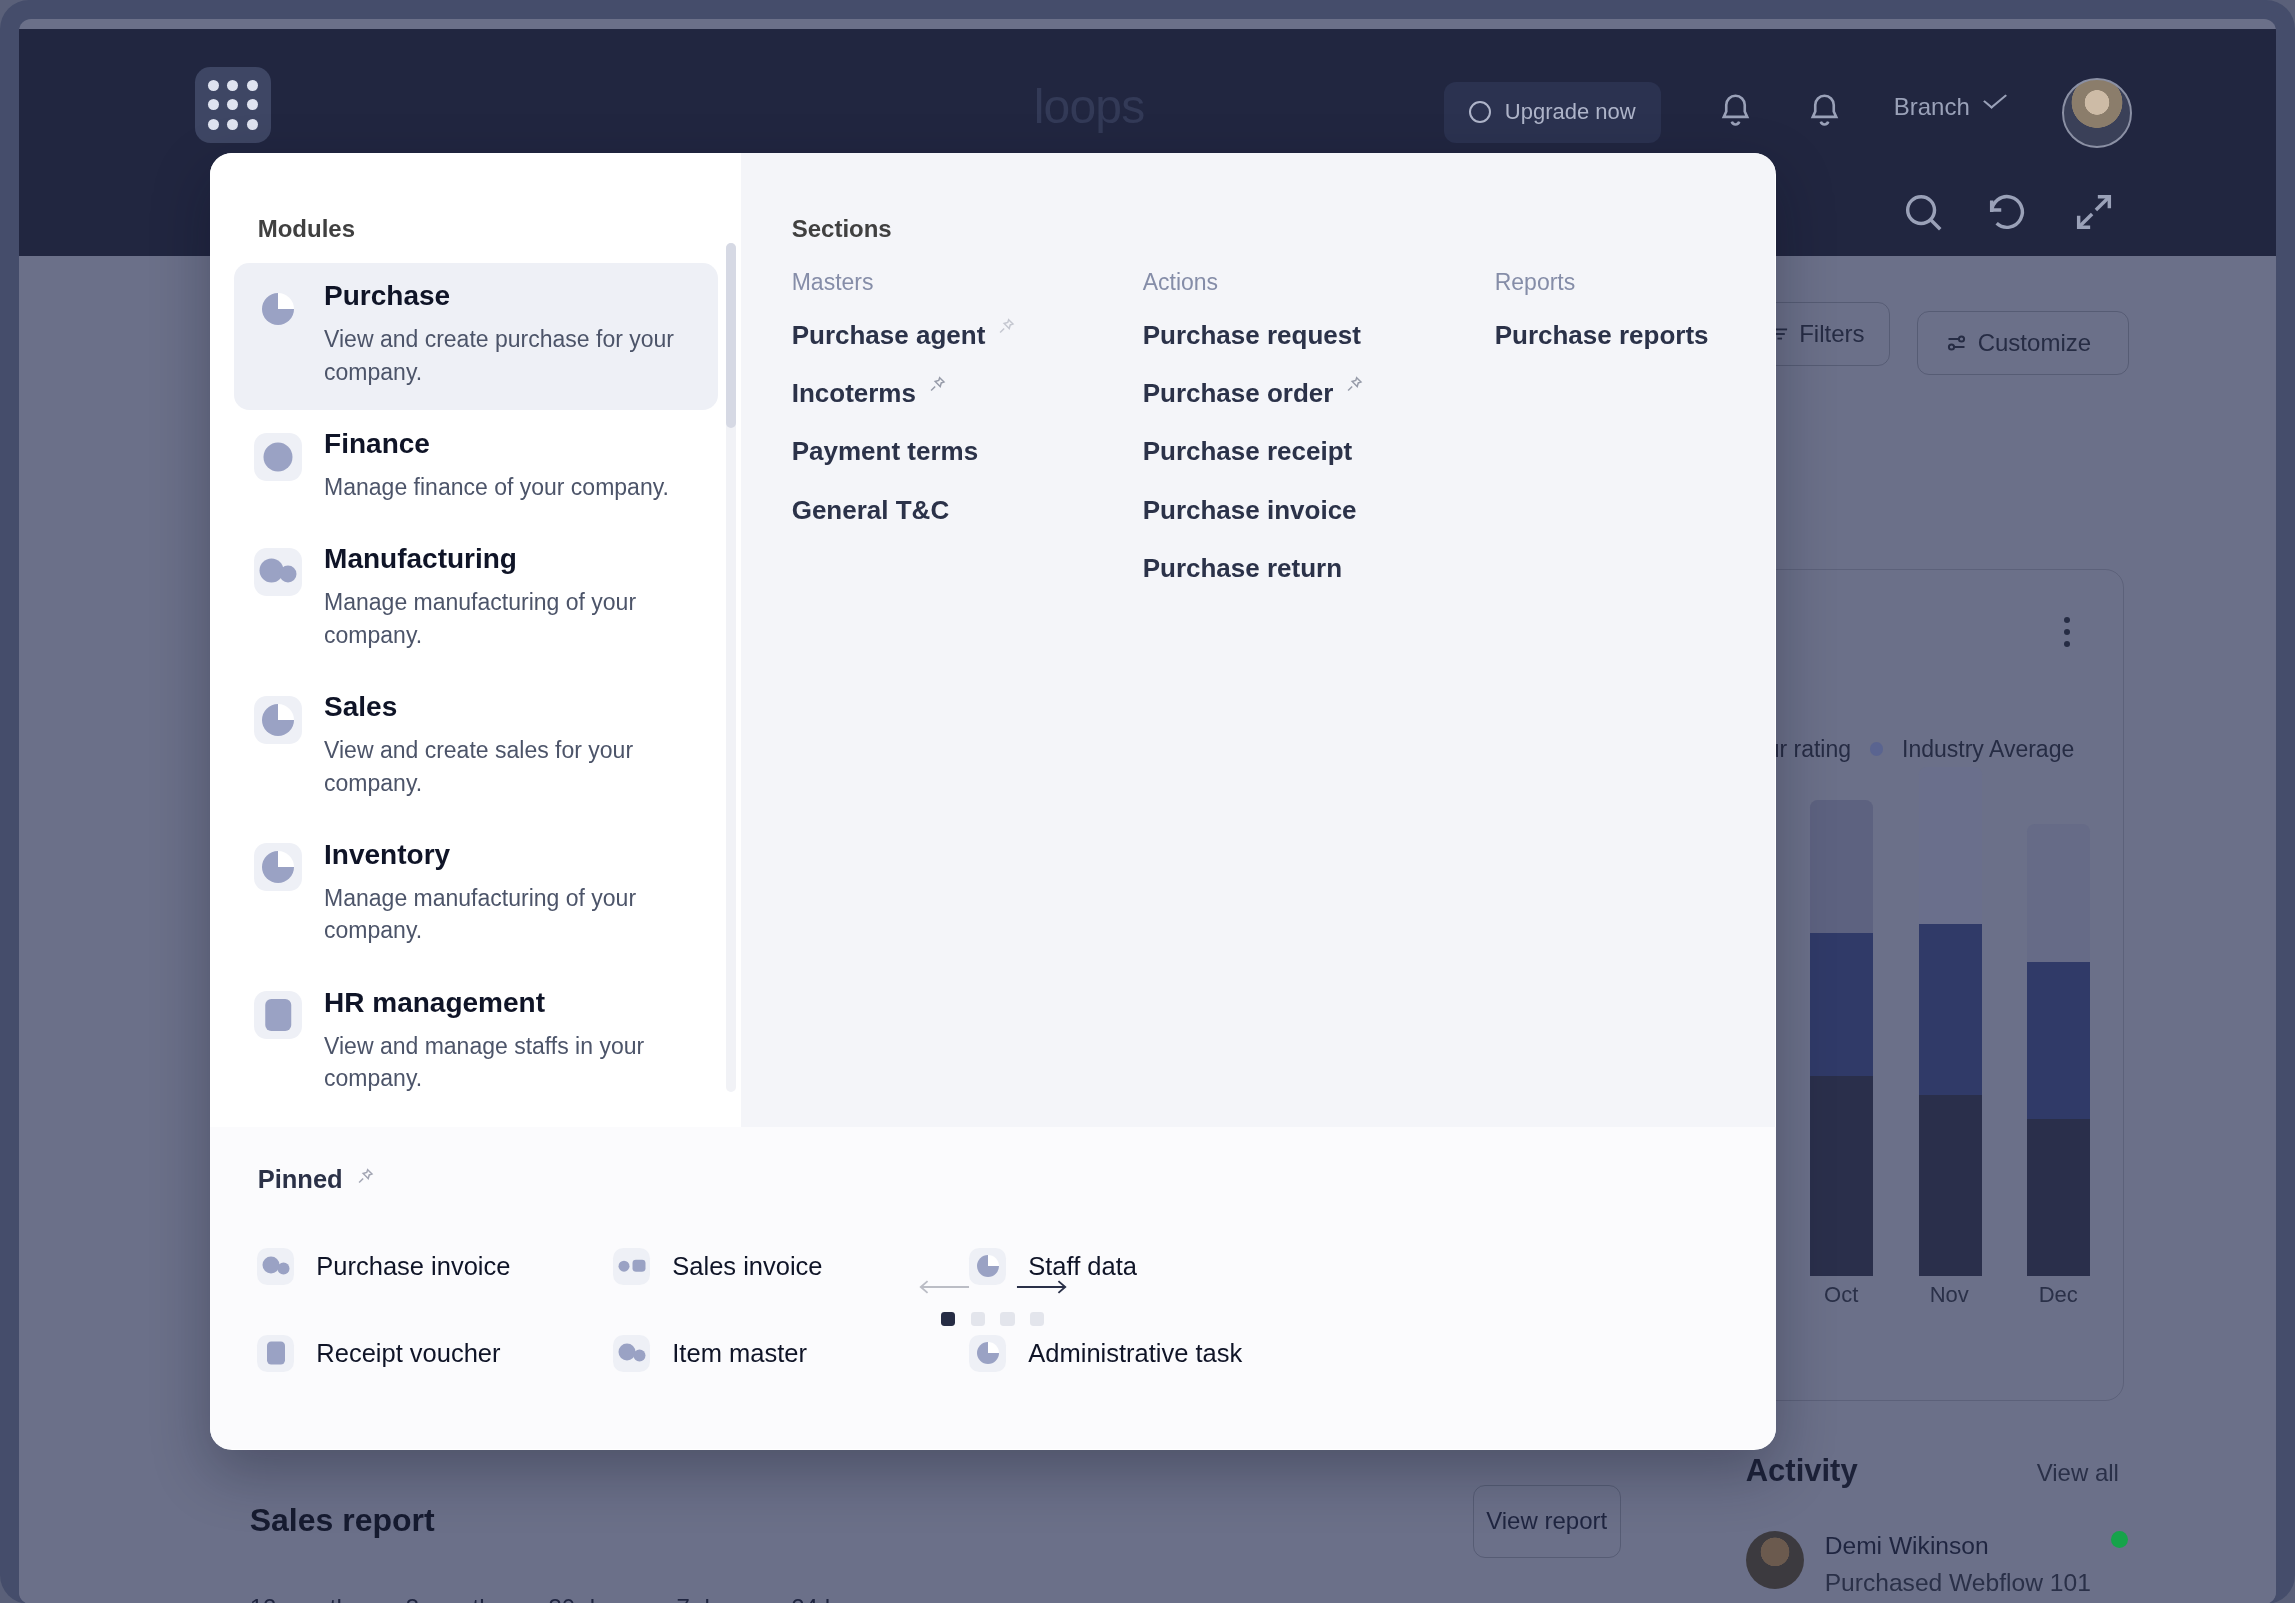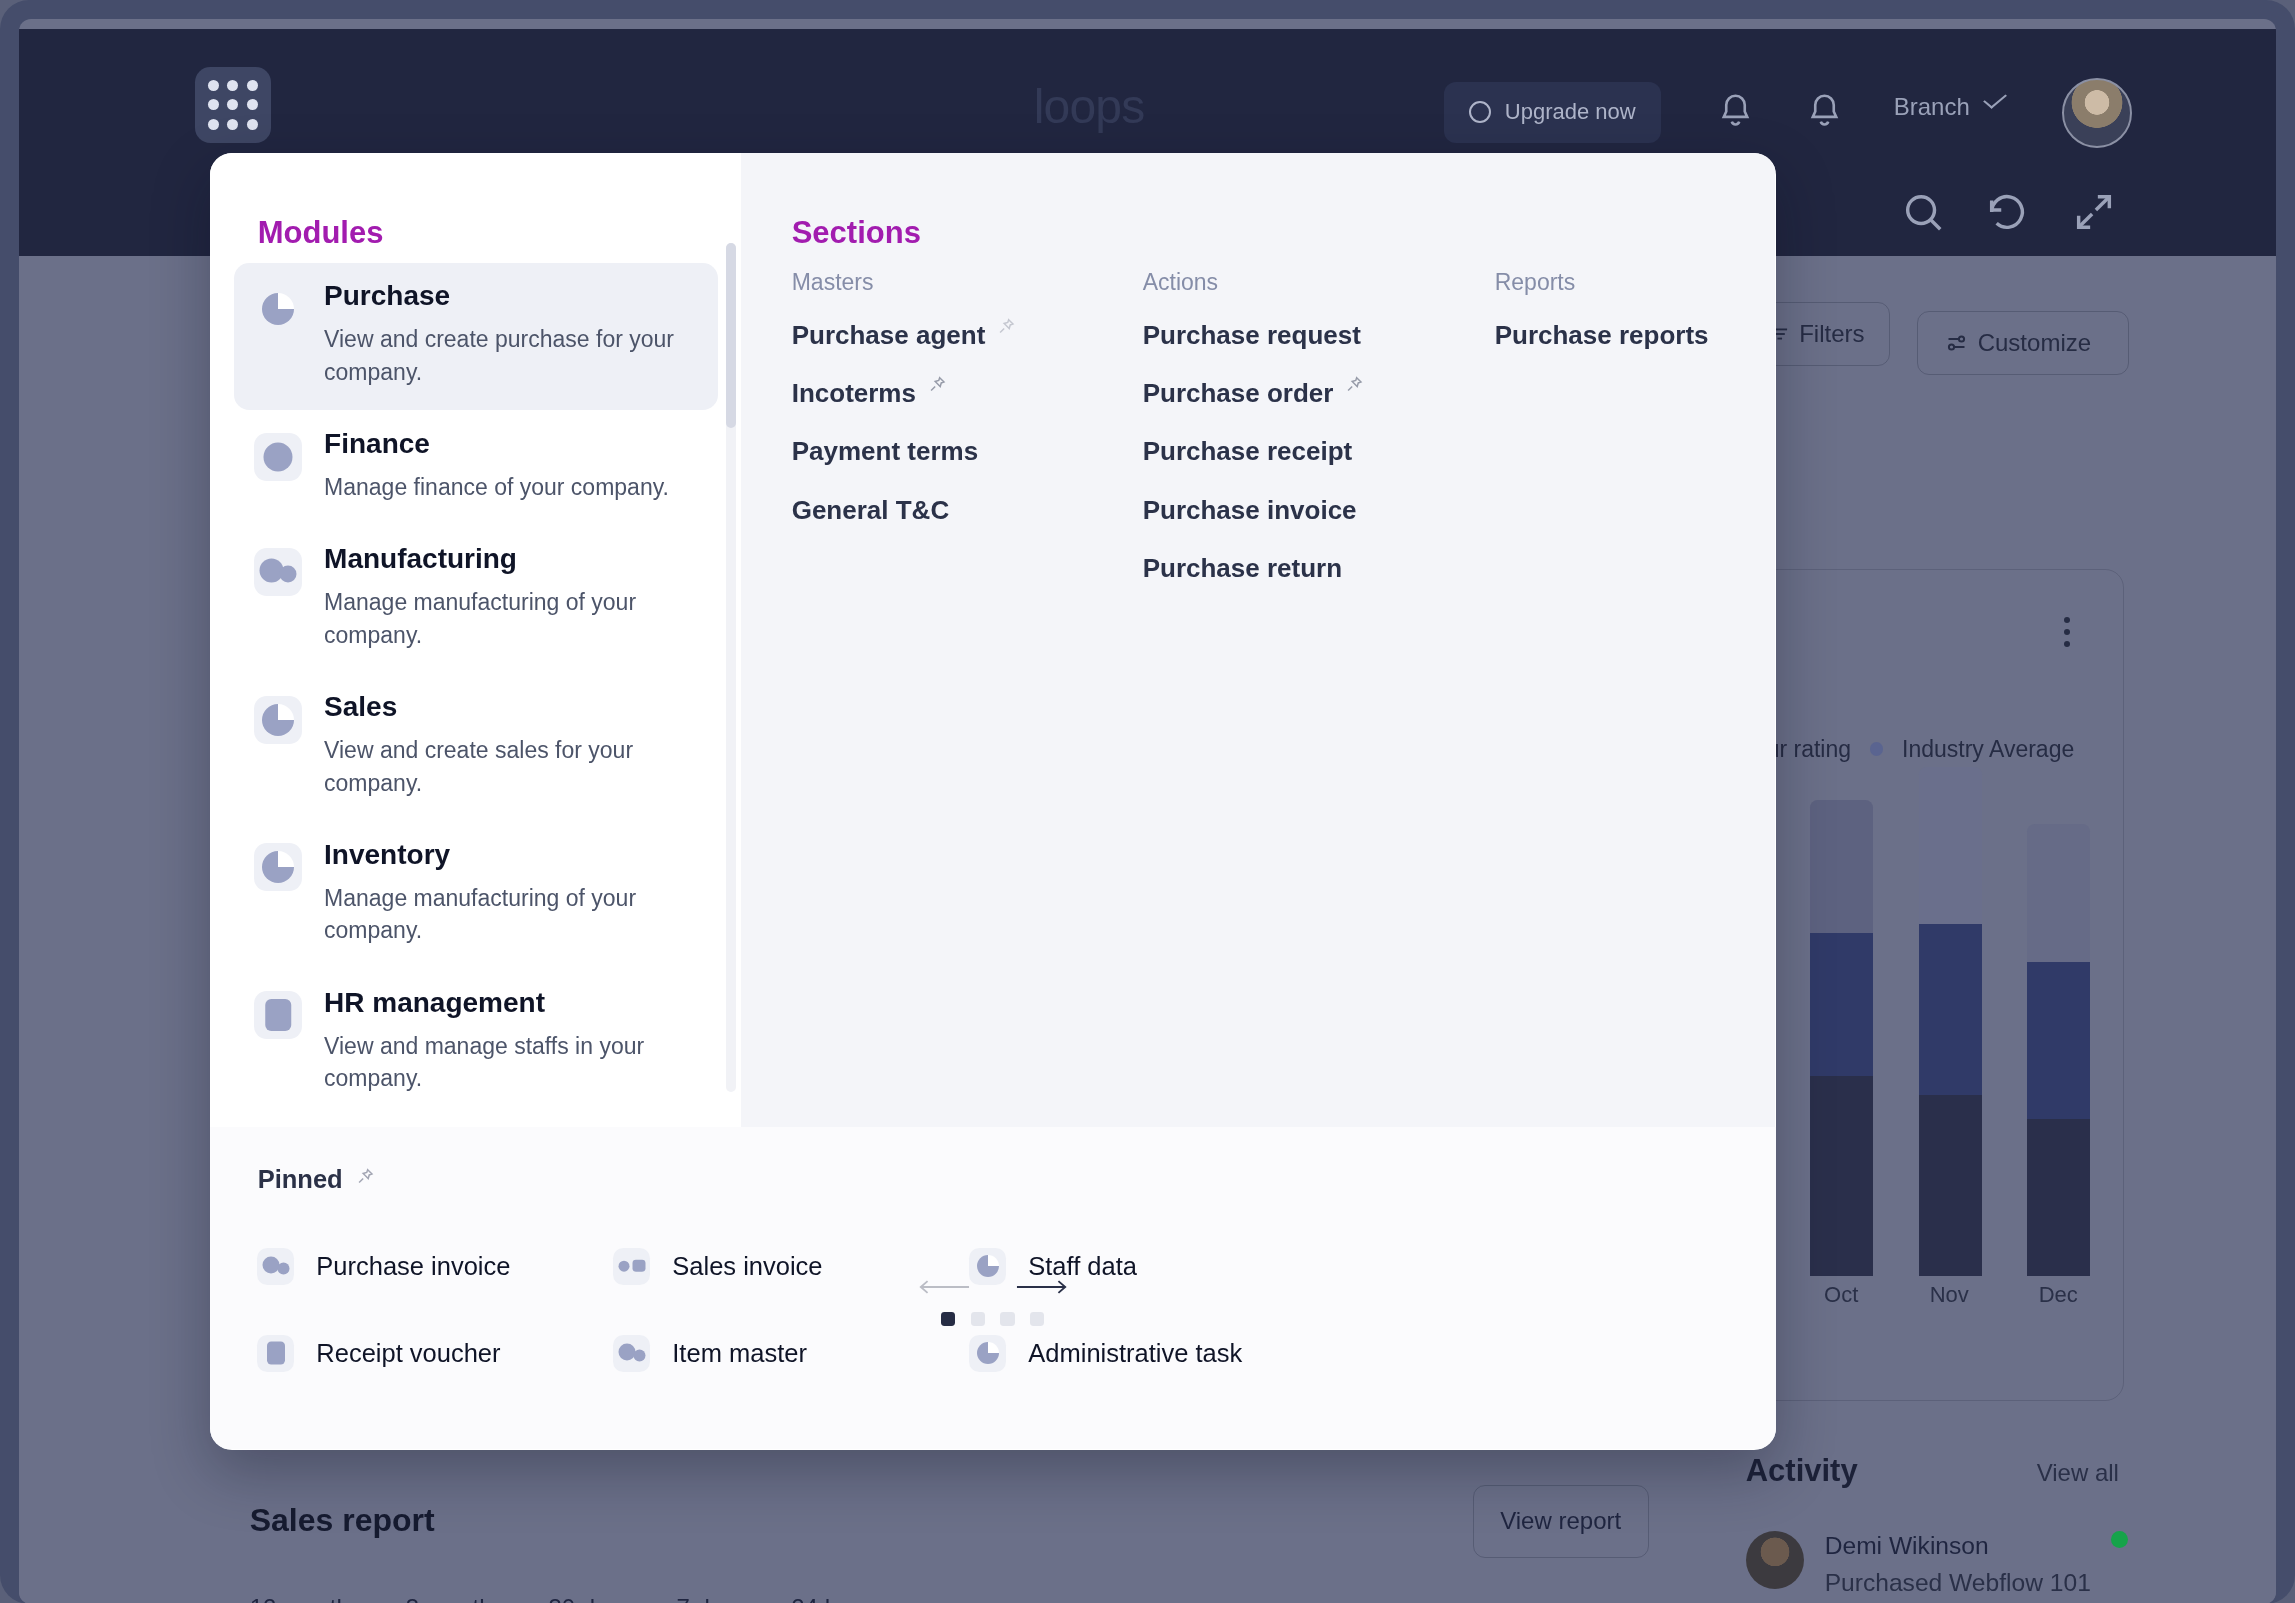--- a/index.html
+++ b/index.html
@@ -180,21 +180,21 @@
     width: 17px; height: 17px; border-radius: 50%;
     background: #16a34a;
   }
 
   #sales-title {
     position: absolute; left: 231px; top: 1483px;
     color: #161b30; font-size: 32px; font-weight: 700;
   }
   #view-report {
     position: absolute; left: 1454px; top: 1466px;
-    width: 176px; height: 73px;
+    width: 148px; height: 73px;
     border: 1.3px solid rgba(40,46,70,.30); border-radius: 12px;
     display: flex; align-items: center; justify-content: center;
     color: #1f2540; font-size: 24px;
   }
   #range-tabs {
     position: absolute; left: 231px; top: 1575px;
     display: flex; gap: 44px;
     color: #1f2540; font-size: 24px;
   }
 
@@ -213,21 +213,21 @@
     width: 531px; height: 100%;
     background: #ffffff;
   }
   #sections-pane {
     position: absolute; left: 531px; top: 0;
     width: 1034px; height: 100%;
     background: #f4f5f9;
   }
   .pane-title {
     position: absolute;
-    color: #a21caf; font-size: 31px; font-weight: 700;
+    color: #404040; font-size: 24px; font-weight: 700;
   }
   #modules-title  { left: 48px;  top: 62px; }
   #sections-title { left: 51px;  top: 62px; }
 
   #modules-list {
     position: absolute; left: 24px; top: 110px;
     width: 484px; height: 849px;
   }
   .module {
     position: relative;

